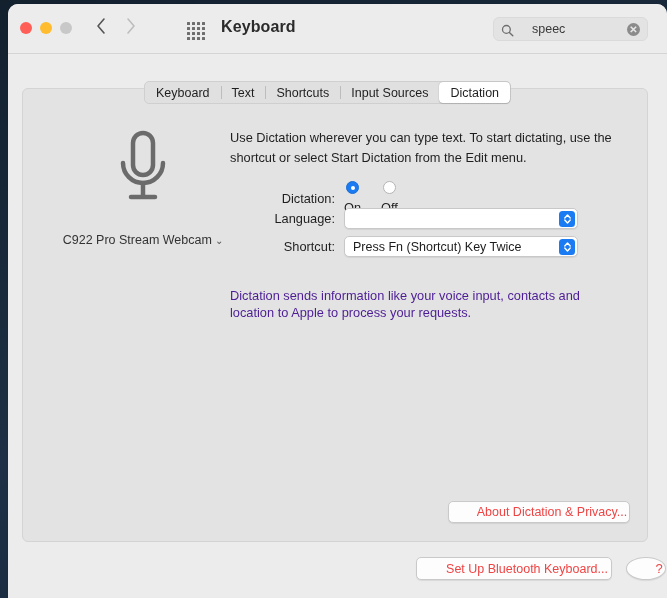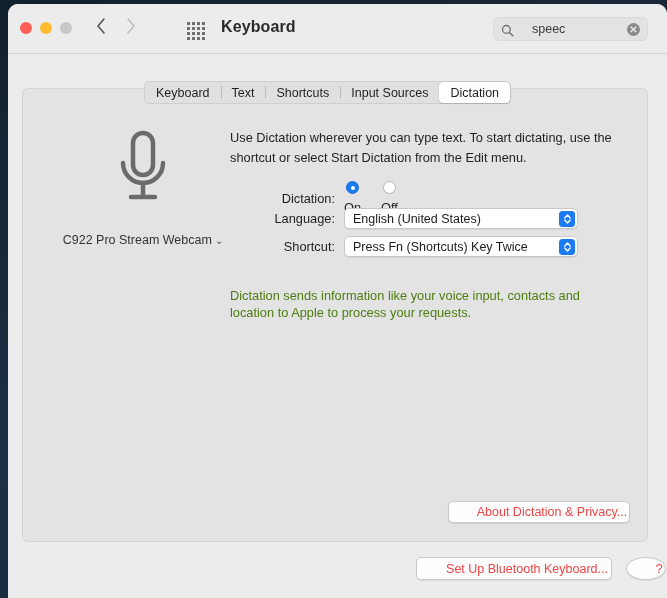--- a/index.html
+++ b/index.html
@@ -306,21 +306,21 @@
     justify-content: center;
   }
 
   #privacy-note {
     position: absolute;
     left: 207px;
     top: 198px;
     width: 392px;
     font-size: 12.8px;
     line-height: 17px;
-    color: #4d7c0f;
+    color: #4c1d95;
   }
 
   
   .btn {
     background: #fdfdfd;
     border: 1px solid #c9c9c9;
     border-radius: 5px;
     font-family: "Liberation Sans", sans-serif;
     font-size: 12.5px;
     color: #ef4444;
@@ -445,34 +445,33 @@
         <span class="radio-item">
           <span class="radio off"></span>
           <span class="radio-label">Off</span>
         </span>
       </span>
     </div>
 
     <div class="form-row" id="row-language">
       <span class="row-label">Language:</span>
       <span class="popup" id="popup-language">
-        <span class="popup-value">English (United States)</span>
         <span class="stepper">
           <svg width="9" height="12" viewBox="0 0 9 12">
             <polyline points="1.8,5 4.5,2 7.2,5" fill="none" stroke="#ffffff" stroke-width="1.4" stroke-linecap="round" stroke-linejoin="round"></polyline>
             <polyline points="1.8,7 4.5,10 7.2,7" fill="none" stroke="#ffffff" stroke-width="1.4" stroke-linecap="round" stroke-linejoin="round"></polyline>
           </svg>
         </span>
       </span>
     </div>
 
     <div class="form-row" id="row-shortcut">
       <span class="row-label">Shortcut:</span>
       <span class="popup" id="popup-shortcut">
-        <span class="popup-value">Press Fn (Shortcuts) Key Twice</span>
+        <span class="popup-value">Press Fn (Shortcut) Key Twice</span>
         <span class="stepper">
           <svg width="9" height="12" viewBox="0 0 9 12">
             <polyline points="1.8,5 4.5,2 7.2,5" fill="none" stroke="#ffffff" stroke-width="1.4" stroke-linecap="round" stroke-linejoin="round"></polyline>
             <polyline points="1.8,7 4.5,10 7.2,7" fill="none" stroke="#ffffff" stroke-width="1.4" stroke-linecap="round" stroke-linejoin="round"></polyline>
           </svg>
         </span>
       </span>
     </div>
 
     <div id="privacy-note">Dictation sends information like your voice input, contacts and location to Apple to process your requests.</div>

